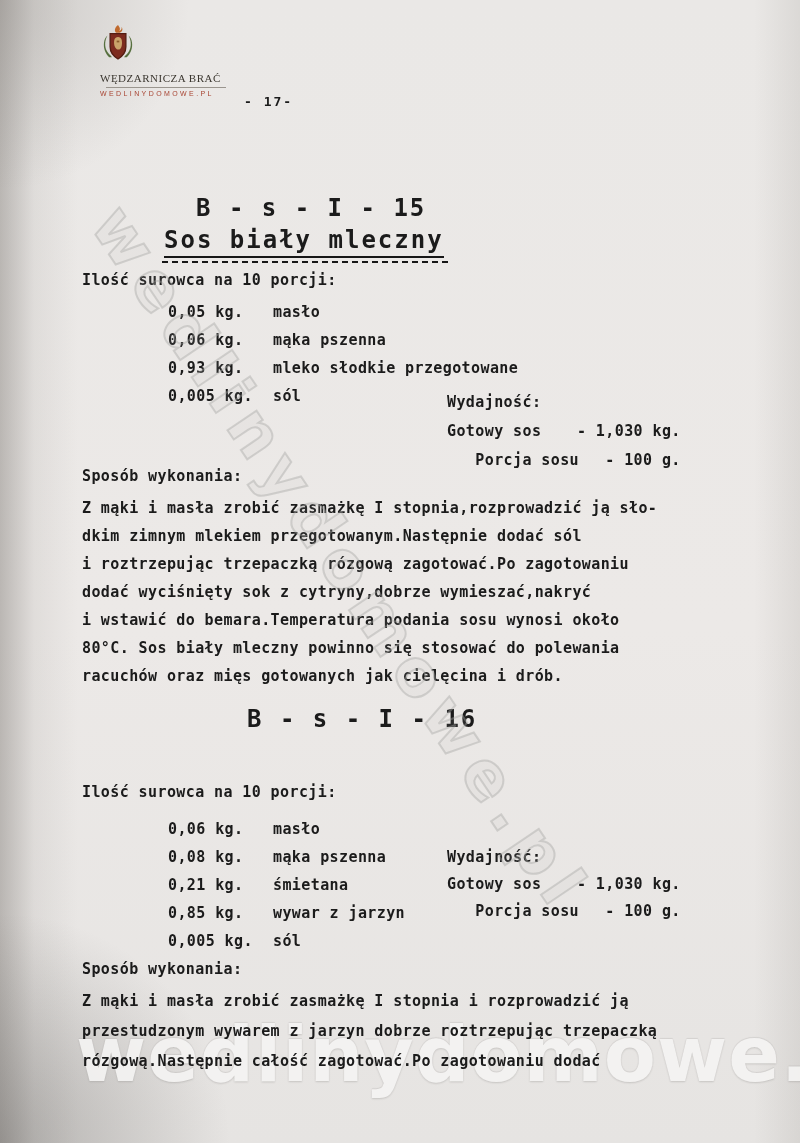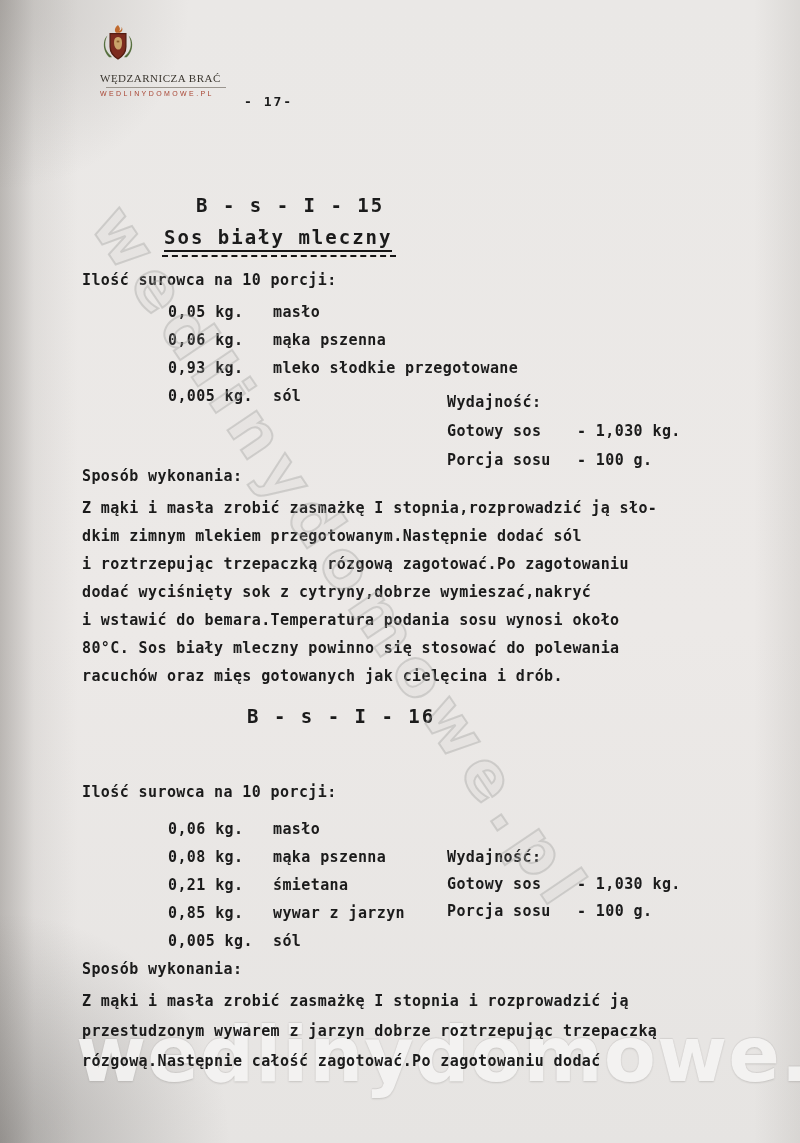--- a/index.html
+++ b/index.html
@@ -9,32 +9,32 @@
       radial-gradient(circle at 0% 100%, rgba(96,93,90,0.40), rgba(96,93,90,0) 230px),
       radial-gradient(circle at 0% 0%, rgba(120,115,110,0.28), rgba(120,115,110,0) 190px),
       linear-gradient(90deg, rgba(118,113,108,0.42), rgba(118,113,108,0.10) 34px, rgba(118,113,108,0) 78px),
       linear-gradient(270deg, rgba(140,136,130,0.16), rgba(140,136,130,0) 46px),
       linear-gradient(180deg, #eae8e6 0%, #ece9e7 55%, #e6e4e2 100%);
     font-family:"DejaVu Sans Mono","Liberation Mono",monospace;
     color:#1b1b1b;
   }
   .abs { position:absolute; z-index:2; }
   .tw  { font-weight:bold; font-size:15px; letter-spacing:0.4px; white-space:nowrap; }
-  .hdr { font-weight:bold; font-size:19px; letter-spacing:2px; white-space:nowrap; }
+  .hdr { font-weight:bold; font-size:24px; letter-spacing:2px; white-space:nowrap; }
   .title-underline {
     display:inline-block; position:relative; padding-bottom:2px;
     border-bottom:2px solid #161616;
   }
   .title-underline::after {
     content:""; position:absolute; left:-2px; right:-4px; bottom:-7px;
     border-top:2px dashed #161616; height:0;
   }
   .ing-row { display:flex; margin-bottom:10px;margin-left:36px; }
   .ing-qty { width:105px; }
-  .yield-row { display:flex; margin-top:11px; }
+  .yield-row { display:flex; margin-top:11px;justify-content:flex-end; }
   .yield-name { width:130px; }
   .method-text { white-space:pre-line; line-height:28px; }
   .method-text.m2 { line-height:30px; }
 
   
   .brand { left:100px; top:24px; width:132px; z-index:2; }
   .brand-name {
     font-family:"Liberation Serif","DejaVu Serif",serif; font-size:11px;
     letter-spacing:0.5px; color:#3a362f; margin-top:2px; white-space:nowrap;
   }

